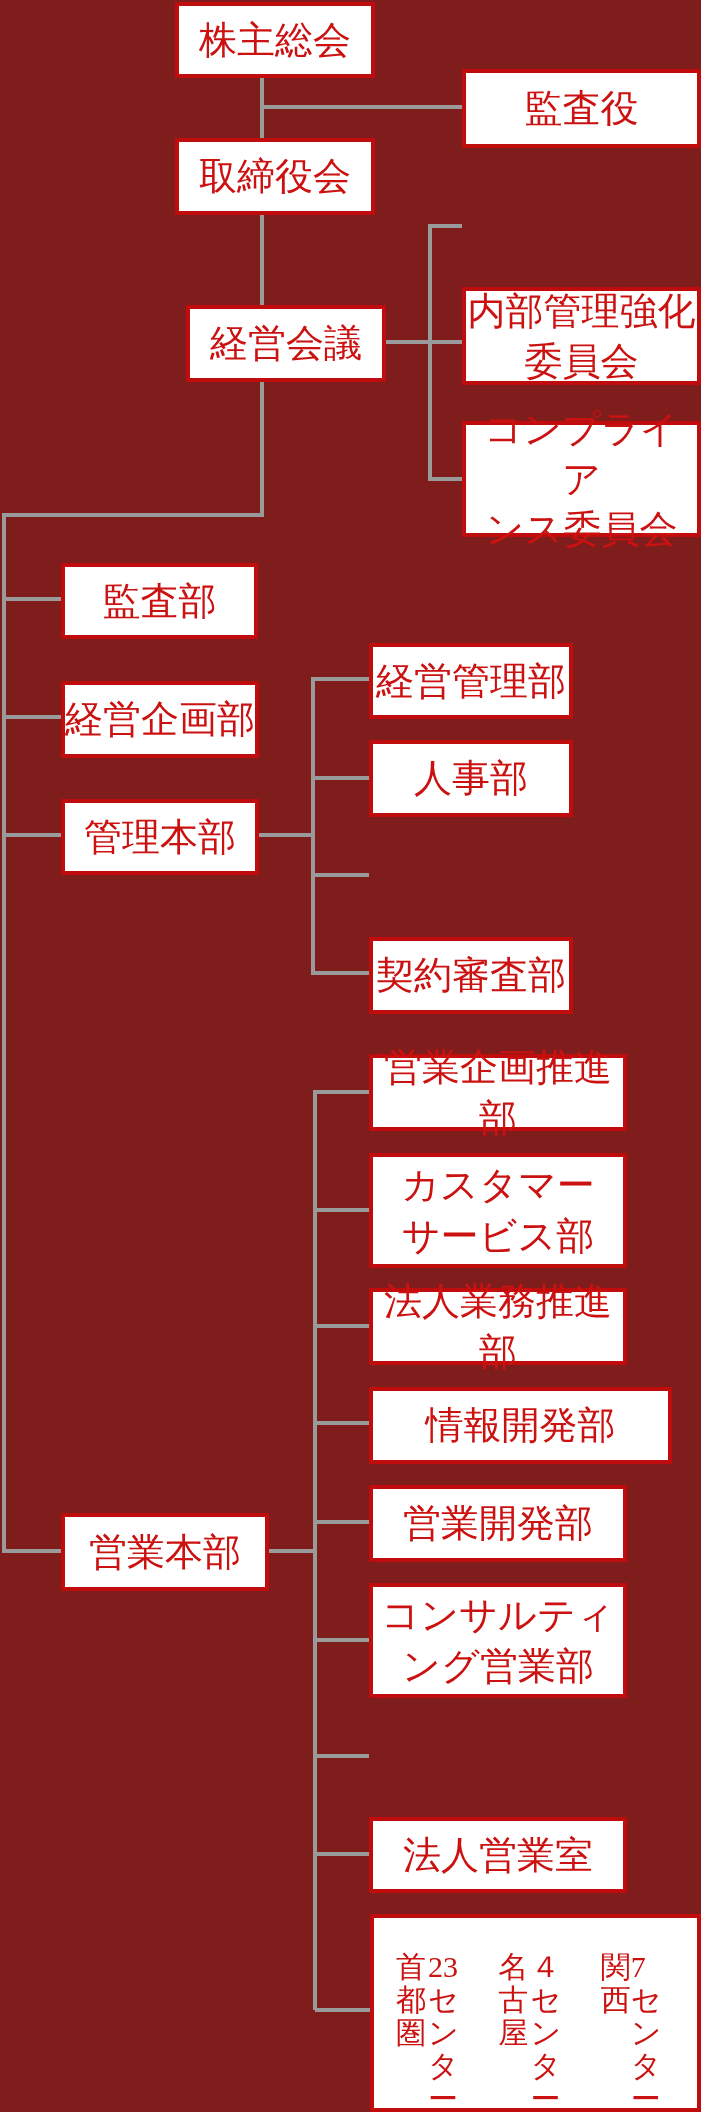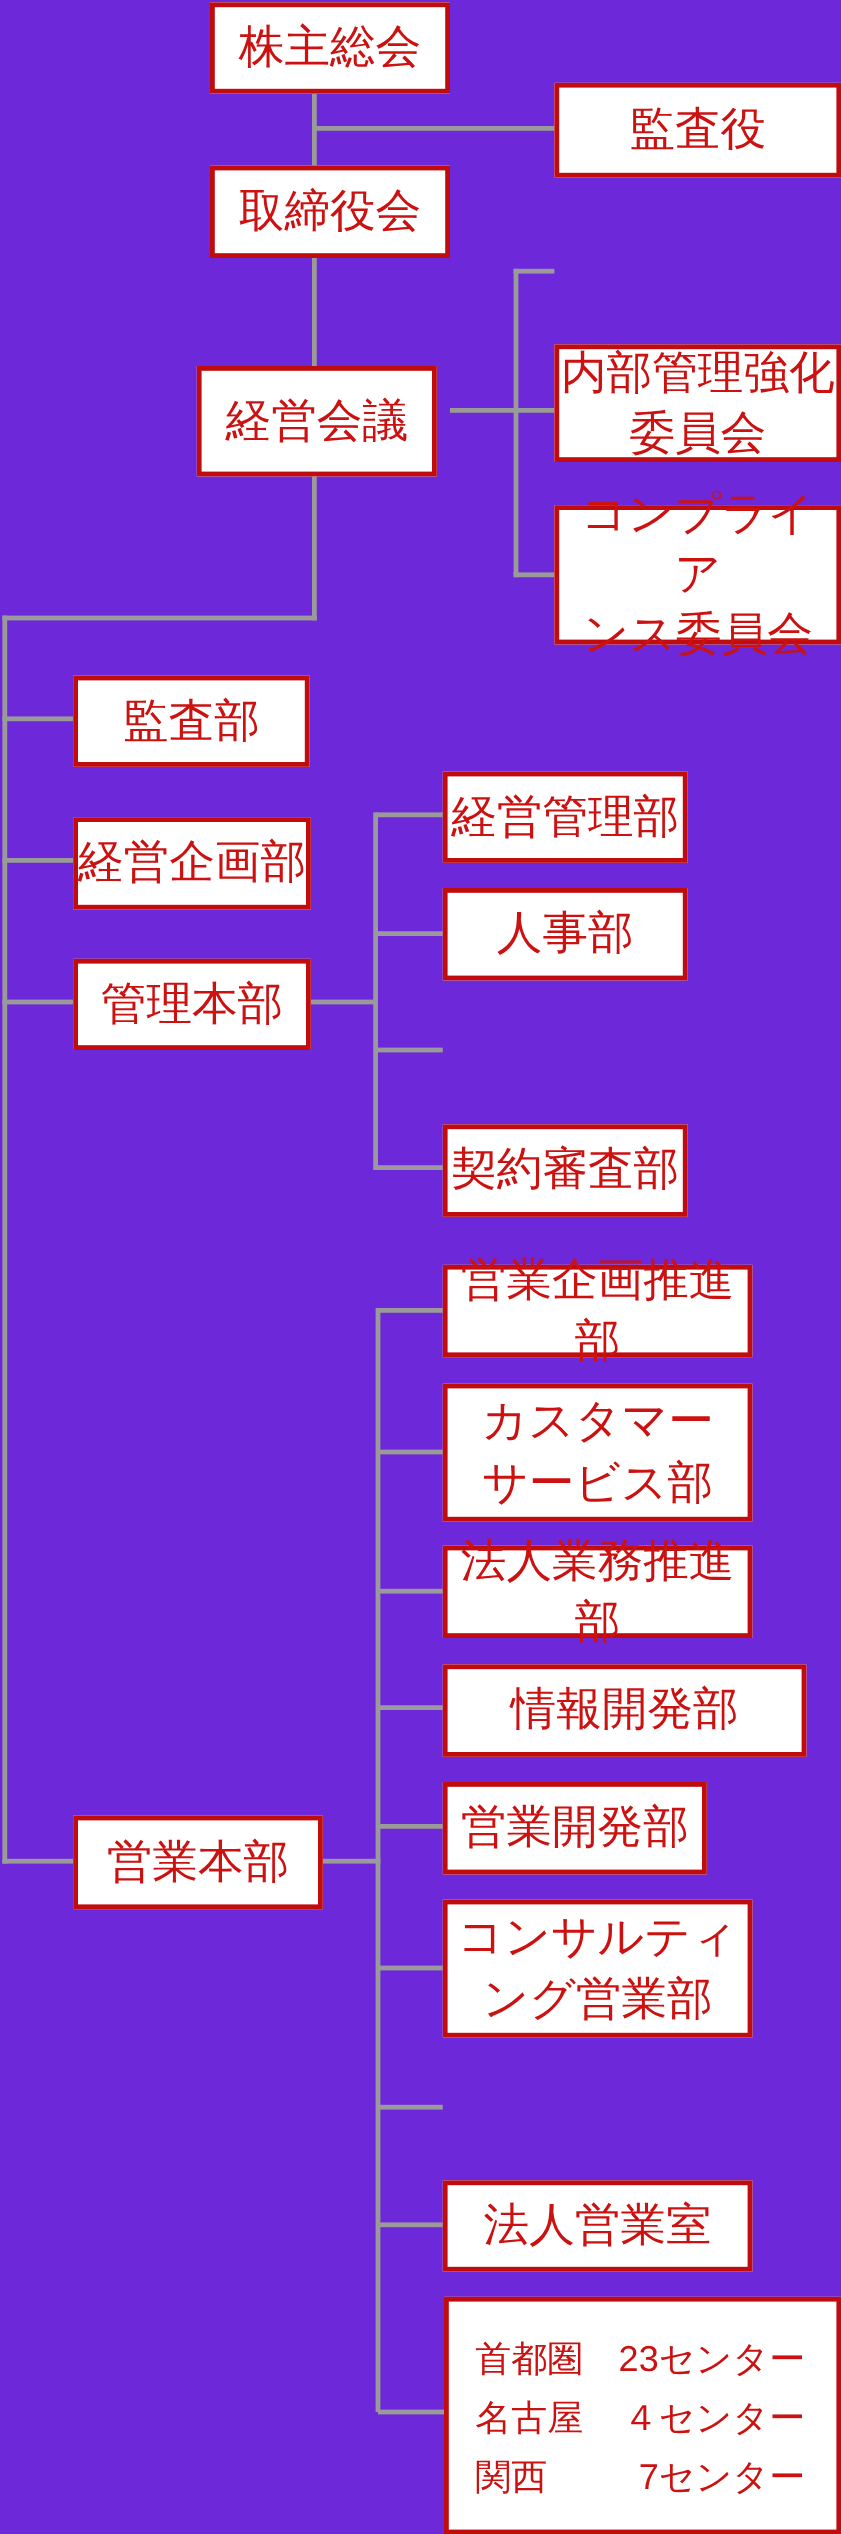--- a/index.html
+++ b/index.html
@@ -1,20 +1,20 @@
 <!DOCTYPE html>
 <html><head>
 <meta charset="utf-8">
 <style>
   html,body{margin:0;padding:0;background:#000;}
   #stage{
     position:relative;
     width:701px;height:2112px;
-    background:#6d28d9;
-    font-family:Liberation Sans, sans-serif;
+    background:#7f1d1d;
+    font-family:Liberation Serif, serif;
     overflow:hidden;
   }
   .box{
     position:absolute;
     box-sizing:border-box;
     background:#fff;
     border:4px solid #c00c0c;
     color:#cc1111;
     display:flex;
     align-items:center;
@@ -29,21 +29,20 @@
   .hline{height:4px;}
   .vline{width:4px;}
   .centers-box{
     position:absolute;
     box-sizing:border-box;
     background:#fff;
     border:4px solid #c00c0c;
     color:#cc1111;
     padding:32px 26px 0 22px;
     display:flex;
-    flex-direction:column;
     gap:16px;
     font-size:30px;
     line-height:1.1;
   }
   .center-row{display:flex;justify-content:space-between;}
 </style>
 </head>
 <body>
 
 <div id="stage">
@@ -79,42 +78,42 @@
   <div class="hline" style="left:315px;top:1421px;width:54px"></div>
   <div class="hline" style="left:315px;top:1520px;width:54px"></div>
   <div class="hline" style="left:315px;top:1638px;width:54px"></div>
   <div class="hline" style="left:315px;top:1754px;width:54px"></div>
   <div class="hline" style="left:315px;top:1852px;width:54px"></div>
   <div class="hline" style="left:315px;top:2008px;width:55px"></div>
 
   <div class="box" style="left:175px;top:2px;width:200px;height:76px">株主総会</div>
   <div class="box" style="left:462px;top:69px;width:239px;height:79px">監査役</div>
   <div class="box" style="left:175px;top:138px;width:200px;height:77px">取締役会</div>
-  <div class="box" style="left:164px;top:305px;width:200px;height:92px">経営会議</div>
+  <div class="box" style="left:186px;top:305px;width:200px;height:77px">経営会議</div>
 
   <div class="box" style="left:462px;top:287px;width:239px;height:98px">内部管理強化
 委員会</div>
   <div class="box" style="left:61px;top:563px;width:197px;height:76px">監査部</div>
 
   <div class="box" style="left:462px;top:421px;width:239px;height:116px">コンプライア
 ンス委員会</div>
   <div class="box" style="left:61px;top:681px;width:198px;height:77px">経営企画部</div>
   <div class="box" style="left:61px;top:799px;width:198px;height:76px">管理本部</div>
   <div class="box" style="left:61px;top:1513px;width:208px;height:78px">営業本部</div>
 
   <div class="box" style="left:369px;top:643px;width:204px;height:76px">経営管理部</div>
   <div class="box" style="left:369px;top:740px;width:204px;height:77px">人事部</div>
   <div class="box" style="left:369px;top:937px;width:204px;height:77px">契約審査部</div>
 
   <div class="box" style="left:369px;top:1054px;width:258px;height:77px">営業企画推進部</div>
   <div class="box" style="left:369px;top:1153px;width:258px;height:115px">カスタマー
 サービス部</div>
   <div class="box" style="left:369px;top:1288px;width:258px;height:77px">法人業務推進部</div>
   <div class="box" style="left:369px;top:1387px;width:303px;height:77px">情報開発部</div>
-  <div class="box" style="left:369px;top:1485px;width:220px;height:77px">営業開発部</div>
+  <div class="box" style="left:369px;top:1485px;width:258px;height:77px">営業開発部</div>
   <div class="box" style="left:369px;top:1583px;width:258px;height:115px">コンサルティ
 ング営業部</div>
   <div class="box" style="left:369px;top:1817px;width:258px;height:76px">法人営業室</div>
 
   <div class="centers-box" style="left:370px;top:1914px;width:331px;height:198px">
     <div class="center-row">
       <span>首都圏</span>
       <span>23センター</span>
     </div>
     <div class="center-row">

